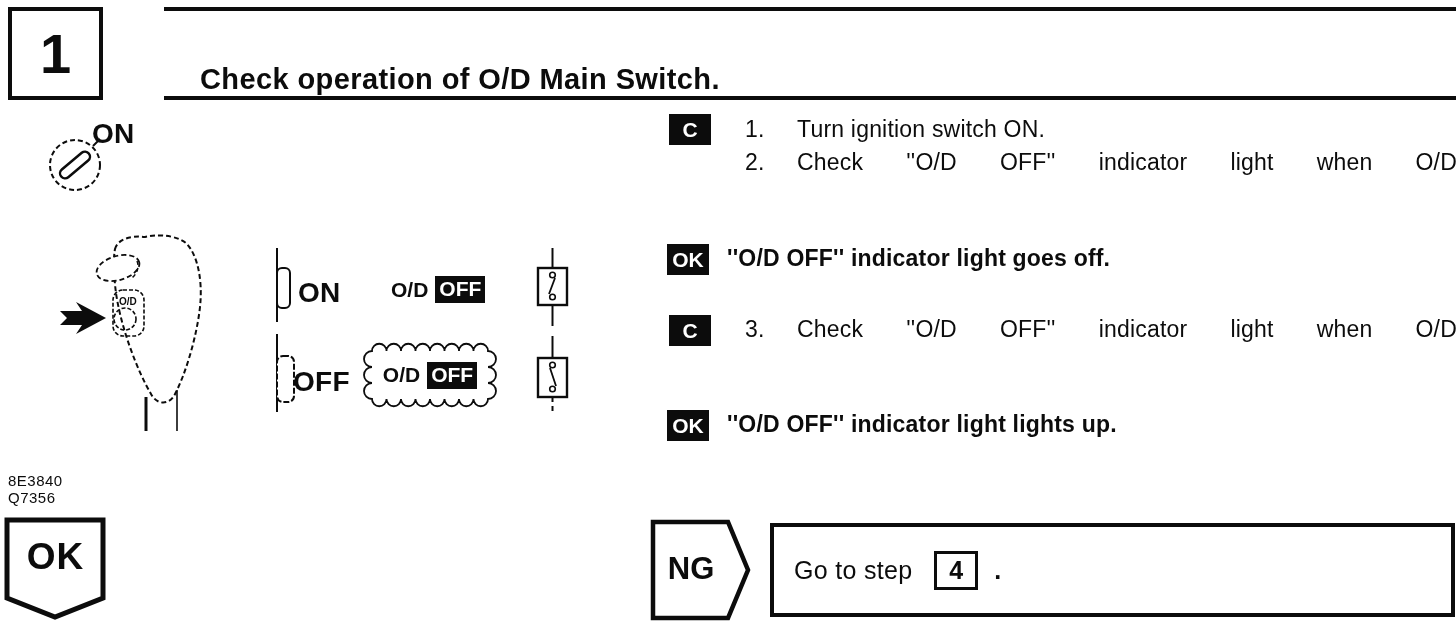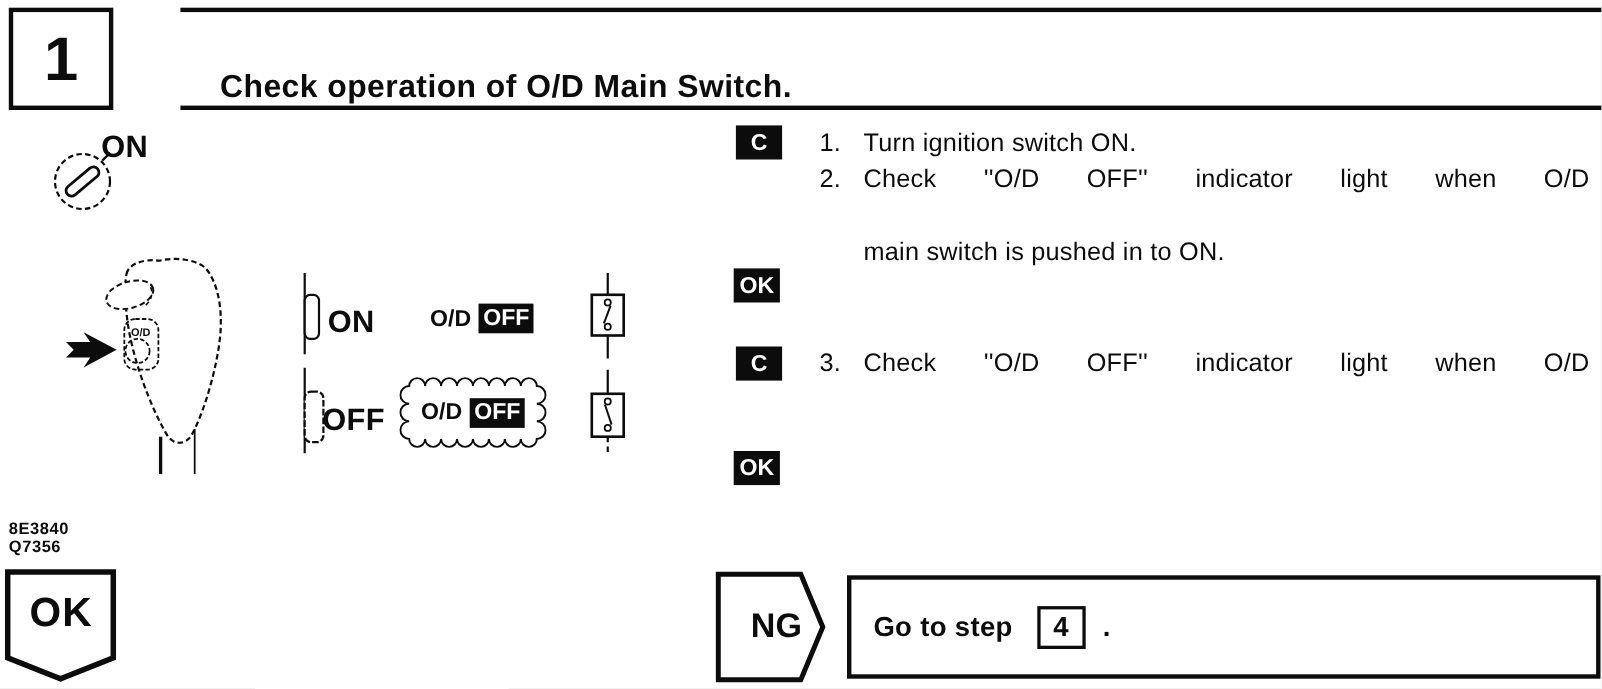--- a/index.html
+++ b/index.html
@@ -10,45 +10,45 @@
   
   .numbox{left:8px;top:7px;width:87px;height:85px;border:4px solid #0c0c0c;
           display:flex;align-items:center;justify-content:center;}
   .numbox span{font-size:56px;font-weight:700;}
   .titlebox{left:120px;top:7px;width:1326px;height:85px;border:4px solid #0c0c0c;border-left:none;
             display:flex;align-items:flex-end;margin-left:44px;}
   .titlebox span{font-size:29px;font-weight:700;letter-spacing:.4px;padding-left:36px;}
 
   
   .lbl{font-weight:700;font-size:28px;letter-spacing:.3px;}
-  .codes{left:8px;top:472px;font-size:15px;line-height:17px;letter-spacing:.5px;font-weight:bold;}
+  .codes{left:8px;top:472px;font-size:15px;line-height:17px;letter-spacing:.5px;}
 
   .indicator{display:flex;align-items:center;gap:7px;font-weight:700;font-size:21px;}
   .inv{background:#0c0c0c;color:#fff;padding:1px 4px 2px 4px;}
 
   .burst{left:363px;top:341px;width:134px;height:68px;}
   .burst-content{left:363px;top:341px;width:134px;height:68px;display:flex;
                  align-items:center;justify-content:center;}
 
   
   .badge{width:42px;height:31px;background:#0c0c0c;color:#fff;display:flex;
          align-items:center;justify-content:center;font-weight:700;font-size:21px;}
   .step{left:745px;width:700px;font-size:23px;line-height:33px;letter-spacing:.2px;}
   .step .num{position:absolute;left:0;top:0;width:40px;}
-  .step .lines{margin-left:40px;width:660px;}
+  .step .lines{margin-left:52px;width:660px;}
   .jline{text-align:justify;}
   .jline::after{content:"";display:inline-block;width:100%;height:0;}
   .result{left:727px;width:718px;font-size:23px;font-weight:700;letter-spacing:.2px;}
 
   
   .ok-label{left:7px;top:536px;width:97px;text-align:center;font-size:37px;font-weight:700;letter-spacing:1px;}
-  .ng-label{left:653px;top:551px;width:76px;text-align:right;font-size:31px;font-weight:700;}
+  .ng-label{left:653px;top:551px;width:76px;text-align:center;font-size:31px;font-weight:700;}
   .gobox{left:770px;top:523px;width:657px;height:86px;border:4px solid #0c0c0c;
          display:flex;align-items:center;padding-left:20px;}
-  .gobox .gotext{font-size:25px;font-weight:700;letter-spacing:.3px;}
+  .gobox .gotext{font-size:25px;font-weight:400;letter-spacing:.3px;}
   .step4box{border:3px solid #0c0c0c;font-size:25px;font-weight:700;
             padding:2px 12px;margin-left:22px;}
   .period{font-size:25px;font-weight:700;margin-left:16px;}
 
   svg{display:block;}
 </style>
 </head>
 <body>
 
 <div class="page">
@@ -145,36 +145,37 @@
     <span class="num">1.</span>
     <div class="lines">
       <div>Turn ignition switch ON.</div>
     </div>
   </div>
 
   <div class="abs step" style="top:146px;">
     <span class="num">2.</span>
     <div class="lines">
       <div class="jline">Check ''O/D OFF'' indicator light when O/D</div>
-      <div>main switch is pushed in to ON.</div>
     </div>
   </div>
 
   <div class="abs badge" style="left:667px;top:244px;">OK</div>
+  <div class="abs result" style="top:245px;">''O/D OFF'' indicator light goes off.</div>
 
   <div class="abs badge" style="left:669px;top:315px;">C</div>
 
   <div class="abs step" style="top:313px;">
     <span class="num">3.</span>
     <div class="lines">
       <div class="jline">Check ''O/D OFF'' indicator light when O/D</div>
     </div>
   </div>
 
   <div class="abs badge" style="left:667px;top:410px;">OK</div>
+  <div class="abs result" style="top:411px;">''O/D OFF'' indicator light lights up.</div>
 
   <svg class="abs" style="left:4px;top:517px;" width="104" height="104" viewBox="0 0 104 104">
     <polygon points="3,3 99,3 99,81 51,100 3,81" fill="#fff" stroke="#0c0c0c" stroke-width="5"></polygon>
   </svg>
   <div class="abs ok-label">OK</div>
 
   <svg class="abs" style="left:650px;top:519px;" width="102" height="102" viewBox="0 0 102 102">
     <polygon points="3,3 78,3 98,51 78,99 3,99" fill="#fff" stroke="#0c0c0c" stroke-width="4.5"></polygon>
   </svg>
   <div class="abs ng-label">NG</div>

